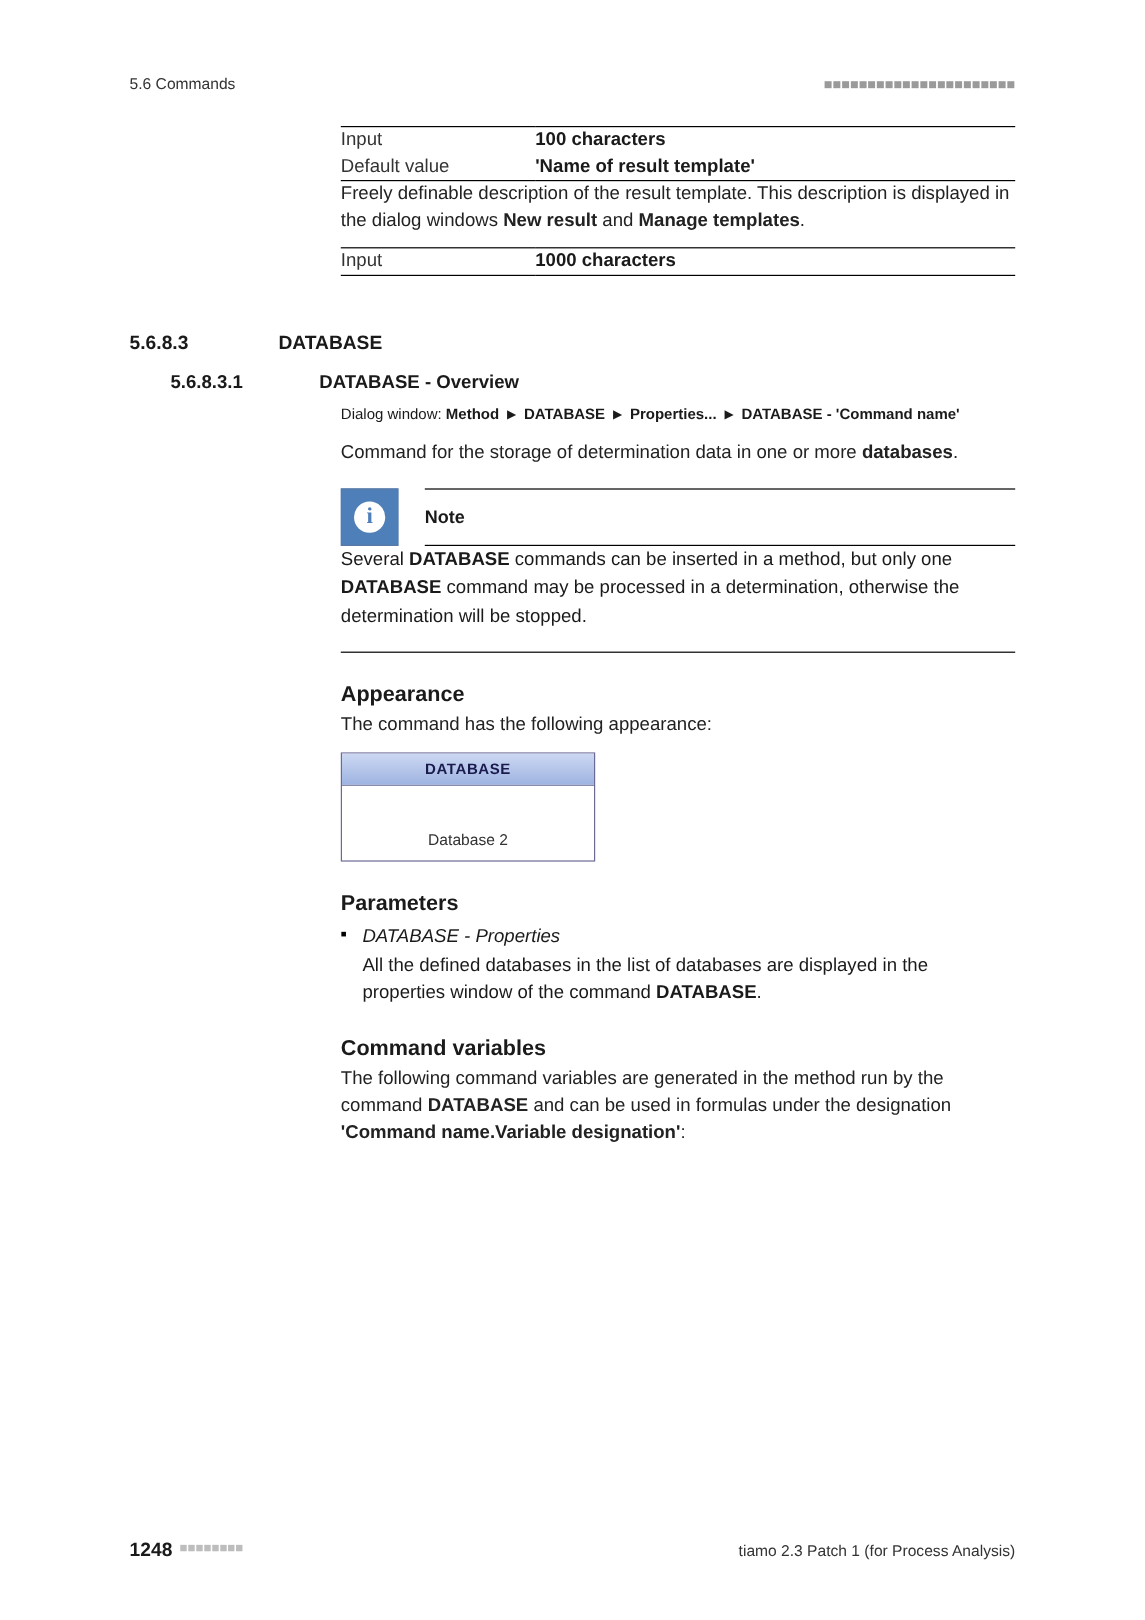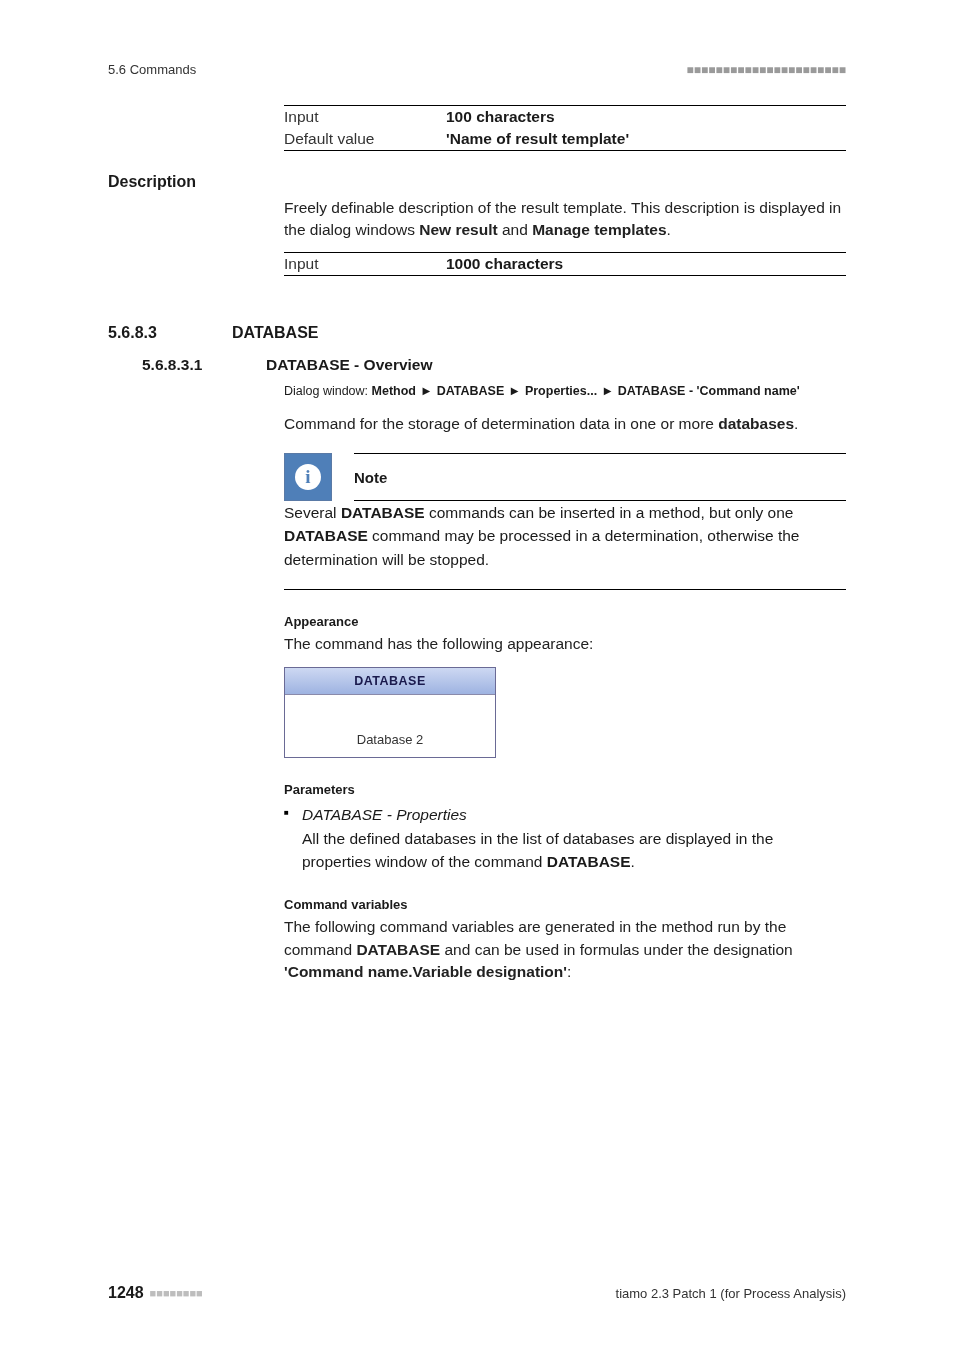--- a/index.html
+++ b/index.html
@@ -1,21 +1,21 @@
 <!DOCTYPE html>
 <html><head>
 <meta charset="utf-8">
 <style>
   * { box-sizing: border-box; margin: 0; padding: 0; }
   html, body { width: 954px; height: 1350px; background: #fff; font-family: "Segoe UI", "Helvetica Neue", Arial, sans-serif; color: #1a1a1a; }
   .page { position: relative; width: 954px; height: 1350px; padding: 62px 108px 50px 108px; }
   .header { display: flex; justify-content: space-between; align-items: center; font-size: 13px; color: #333; margin-bottom: 28px; gap: 16px; }
   .header-bars { letter-spacing: 0; color: #9a9a9a; font-size: 12px; }
   .footer { position: absolute; bottom: 48px; left: 108px; right: 108px; display: flex; justify-content: space-between; align-items: baseline; font-size: 13px; }
-  .footer-left { display: flex; align-items: center; gap: 6px; }
+  .footer-left { display: flex; align-items: flex-start; gap: 6px; }
   .footer-page { font-weight: 700; font-size: 16px; }
   .footer-bars { color: #bdbdbd; font-size: 11px; letter-spacing: 0; }
   .footer-right { color: #333; }
   .body-indent { margin-left: 176px; }
 
   .kv-table { width: 100%; border-collapse: collapse; }
   .kv-top { border-top: 1px solid #000; }
   .kv-bottom { border-bottom: 1px solid #000; }
   .kv-table td { padding: 2px 0 2px 0; font-size: 15.5px; vertical-align: top; }
   .kv-table td.key { width: 162px; color: #333; }
@@ -36,21 +36,21 @@
   .tri { display: inline-block; margin: 0 3px; font-size: 10px; position: relative; top: -1px; }
   .note-wrap { margin-top: 18px; }
   .note-head { display: flex; align-items: stretch; }
   .note-icon { width: 48px; height: 48px; border: 1px solid #5a7aa6; background: #4f7fb8; display: flex; align-items: center; justify-content: center; margin-right: 22px; }
   .note-icon .circle { width: 26px; height: 26px; border-radius: 50%; background: #fff; color: #4f7fb8; font-family: Georgia, serif; font-weight: 700; font-size: 19px; display: flex; align-items: center; justify-content: center; }
   .note-title-bar { flex: 1; border-top: 1px solid #000; border-bottom: 1px solid #000; display: flex; align-items: center; padding: 4px 0; }
   .note-title { font-weight: 700; font-size: 15px; }
   .note-body { font-size: 15.5px; line-height: 1.5; }
   .note-bottom-rule { border-top: 1px solid #000; margin-top: 18px; }
 
-  .sub-h { font-weight: 700; font-size: 13px; margin-top: 24px; margin-bottom: 4px; }
+  .sub-h { font-weight: 700; font-size: 18px; margin-top: 24px; margin-bottom: 4px; }
 
   .cmd-box { margin-top: 12px; border: 1px solid #6a6a95; width: 212px; font-size: 13.5px; }
   .cmd-box .bar { background: linear-gradient(#cdd8f2, #9eb3e1); padding: 6px 0; text-align: center; font-weight: 700; color: #1a1a4d; border-bottom: 1px solid #8a8aaa; letter-spacing: 0.5px; font-family: Tahoma, Arial, sans-serif; font-size: 12.5px; }
   .cmd-box .body { padding: 8px 0 10px 0; text-align: center; color: #333; font-family: Tahoma, Arial, sans-serif; font-size: 13px; margin-top: 29px; }
 
   ul.blist { list-style: none; margin-top: 6px; }
   ul.blist li { position: relative; padding-left: 18px; font-size: 15.5px; line-height: 1.5; }
   ul.blist li::before { content: "■"; position: absolute; left: 0; top: 4px; font-size: 8px; color: #000; }
   .ital { font-style: italic; }
 
@@ -73,21 +73,20 @@
         <td class="val">100 characters</td>
       </tr>
       <tr>
         <td class="key">Default value</td>
         <td class="val">'Name of result template'</td>
       </tr>
     </tbody>
       </table>
   </div>
 
-  <h4 class="side-heading">Description</h4>
   <div class="body-indent">
     <p class="para">
       <span>Freely definable description of the result template. This description is displayed in the dialog windows </span><b>New result</b><span> and </span><b>Manage templates</b><span>.</span>
     </p>
     <table class="kv-table kv-top kv-bottom" style="margin-top:10px">
       <tbody>
           <tr>
         <td class="key">Input</td>
         <td class="val">1000 characters</td>
       </tr>

